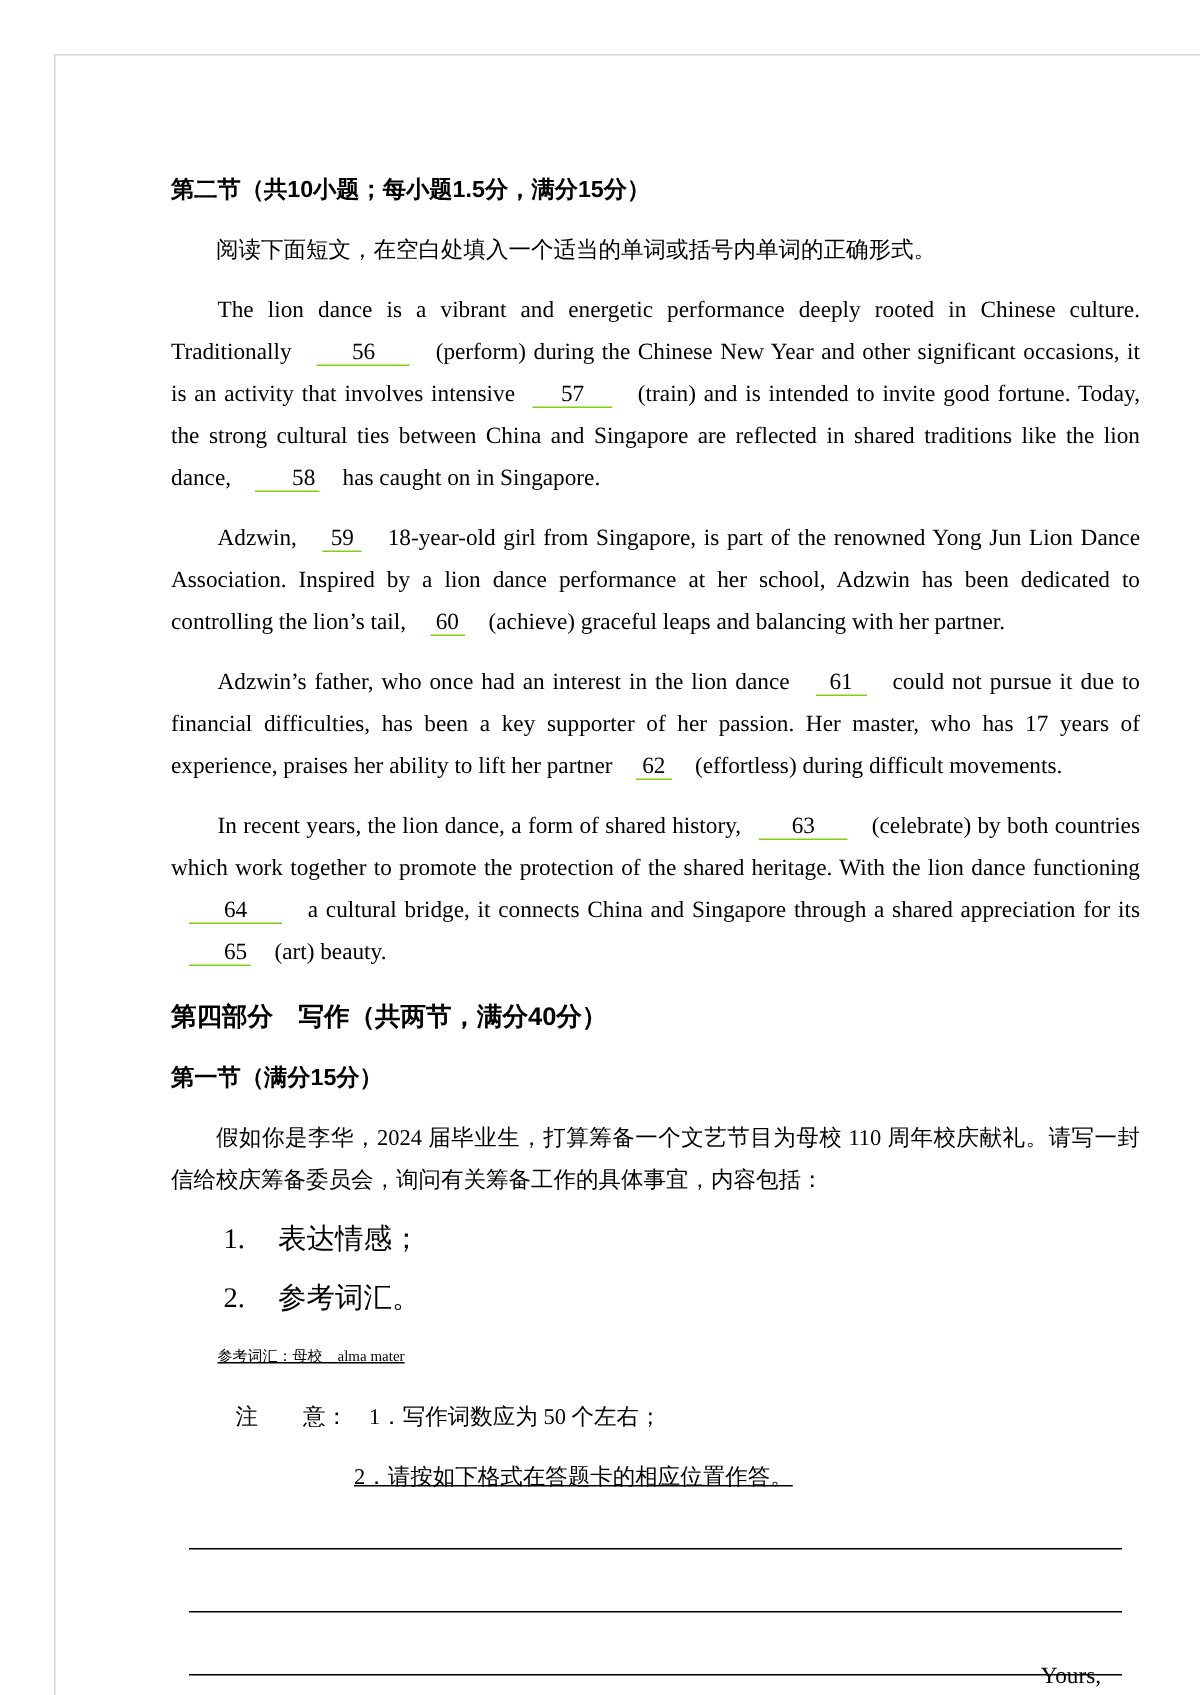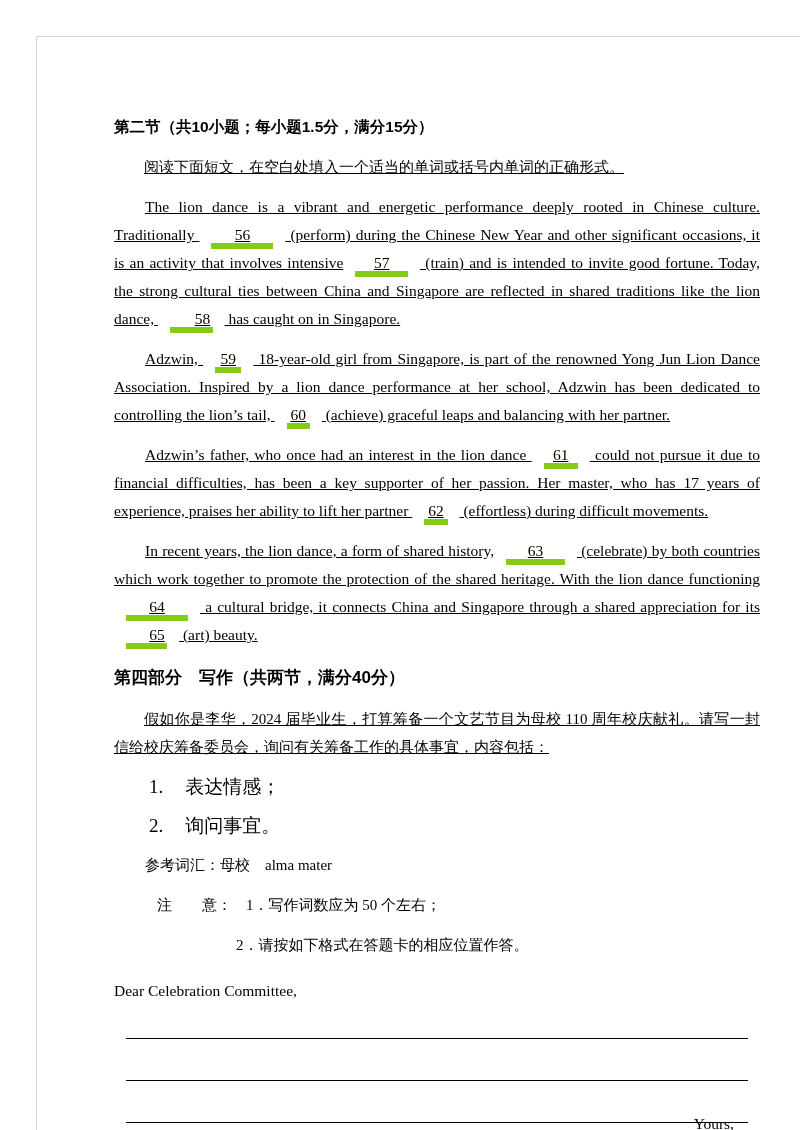--- a/index.html
+++ b/index.html
@@ -27,45 +27,46 @@
     font-weight: 700;
     font-size: 17px;
     line-height: 30px;
     margin-top: 14px;
   }
   .para {
     font-size: 15.5px;
     line-height: 28px;
     text-align: justify;
   }
-  .indent { text-indent: 2em; text-decoration: underline; }
+  .indent { text-indent: 2em; }
   .cn { font-size: 15px; }
   .blank {
-    border-bottom: 6px solid #84cc16;
+    border-bottom: 1px solid #84cc16;
     white-space: nowrap;
   }
   .point {
     padding-left: 23px;
     line-height: 27px;
     font-size: 19px;
   }
   .point:first-of-type { margin-top: 4px; }
   .pnum { margin-right: 10px; }
   .ref-row {
     padding-left: 31px;
     line-height: 28px;
-    font-size: 15px;
+    font-size: 10px;
+    text-decoration: underline;
   }
   .note-row {
     padding-left: 31px;
     line-height: 28px;
     font-size: 15px;
   }
   .note-row .note-label { margin-right: 2px; font-family: Liberation Serif, serif; }
-  .note-row.second { padding-left: 110px; }
+  .note-row.second { padding-left: 110px; text-decoration: underline; }
   .salutation {
     margin-top: 18px;
     font-size: 15.5px;
     line-height: 28px;
   }
   .write-area { margin-top: 4px; }
   .write-line {
     border-bottom: 1px solid #000;
     height: 30px;
   }
@@ -94,40 +95,40 @@
   <div class="h-sec">第二节（共10小题；每小题1.5分，满分15分）</div>
 
   <p class="para cn indent">阅读下面短文，在空白处填入一个适当的单词或括号内单词的正确形式。</p>
 
   <p class="para indent">The lion dance is a vibrant and energetic performance deeply rooted in Chinese culture. Traditionally <span class="blank" style="padding-left: 1.5em; padding-right: 1.5em;">56</span> (perform) during the Chinese New Year and other significant occasions, it is an activity that involves intensive<span class="blank" style="padding-left: 1.2em; padding-right: 1.2em;">57</span> (train) and is intended to invite good fortune. Today, the strong cultural ties between China and Singapore are reflected in shared traditions like the lion dance, <span class="blank" style="padding-left: 1.6em; padding-right: 0.15em;">58</span> has caught on in Singapore.</p>
   <p class="para indent">Adzwin, <span class="blank" style="padding-left: 0.35em; padding-right: 0.35em;">59</span> 18-year-old girl from Singapore, is part of the renowned Yong Jun Lion Dance Association. Inspired by a lion dance performance at her school, Adzwin has been dedicated to controlling the lion’s tail, <span class="blank" style="padding-left: 0.25em; padding-right: 0.25em;">60</span> (achieve) graceful leaps and balancing with her partner.</p>
   <p class="para indent">Adzwin’s father, who once had an interest in the lion dance <span class="blank" style="padding-left: 0.6em; padding-right: 0.6em;">61</span> could not pursue it due to financial difficulties, has been a key supporter of her passion. Her master, who has 17 years of experience, praises her ability to lift her partner <span class="blank" style="padding-left: 0.25em; padding-right: 0.25em;">62</span> (effortless) during difficult movements.</p>
   <p class="para indent">In recent years, the lion dance, a form of shared history,<span class="blank" style="padding-left: 1.4em; padding-right: 1.4em;">63</span> (celebrate) by both countries which work together to promote the protection of the shared heritage. With the lion dance functioning <span class="blank" style="padding-left: 1.5em; padding-right: 1.5em;">64</span> a cultural bridge, it connects China and Singapore through a shared appreciation for its <span class="blank" style="padding-left: 1.5em; padding-right: 0.15em;">65</span> (art) beauty.</p>
 
   <div class="h-part">第四部分　写作（共两节，满分40分）</div>
+  <div class="h-sec">第一节（满分15分）</div>
 
   <p class="para cn indent">假如你是李华，2024 届毕业生，打算筹备一个文艺节目为母校 110 周年校庆献礼。请写一封信给校庆筹备委员会，询问有关筹备工作的具体事宜，内容包括：</p>
 
   <div class="point">
     <span class="pnum">1.</span><span>表达情感；</span>
   </div>
   <div class="point">
-    <span class="pnum">2.</span><span>询问事宜。</span>
+    <span class="pnum">2.</span><span>参考词汇。</span>
   </div>
 
   <div class="ref-row">参考词汇：母校　alma mater</div>
 
   <div class="note-row">
     <span class="note-label">注　　意：</span><span>1．写作词数应为 50 个左右；</span>
   </div>
   <div class="note-row second">
     <span>2．请按如下格式在答题卡的相应位置作答。</span>
   </div>
 
-  <p class="salutation">Dear Celebration Committee,</p>
 
   <div class="write-area">
     <div class="write-line first"></div>
     <div class="write-line"></div>
     <div class="write-line"></div>
     <div class="write-line closing-line">
       <span>Yours,</span>
     </div>
     <div class="signature-row">
       <span>Li Hua</span>

